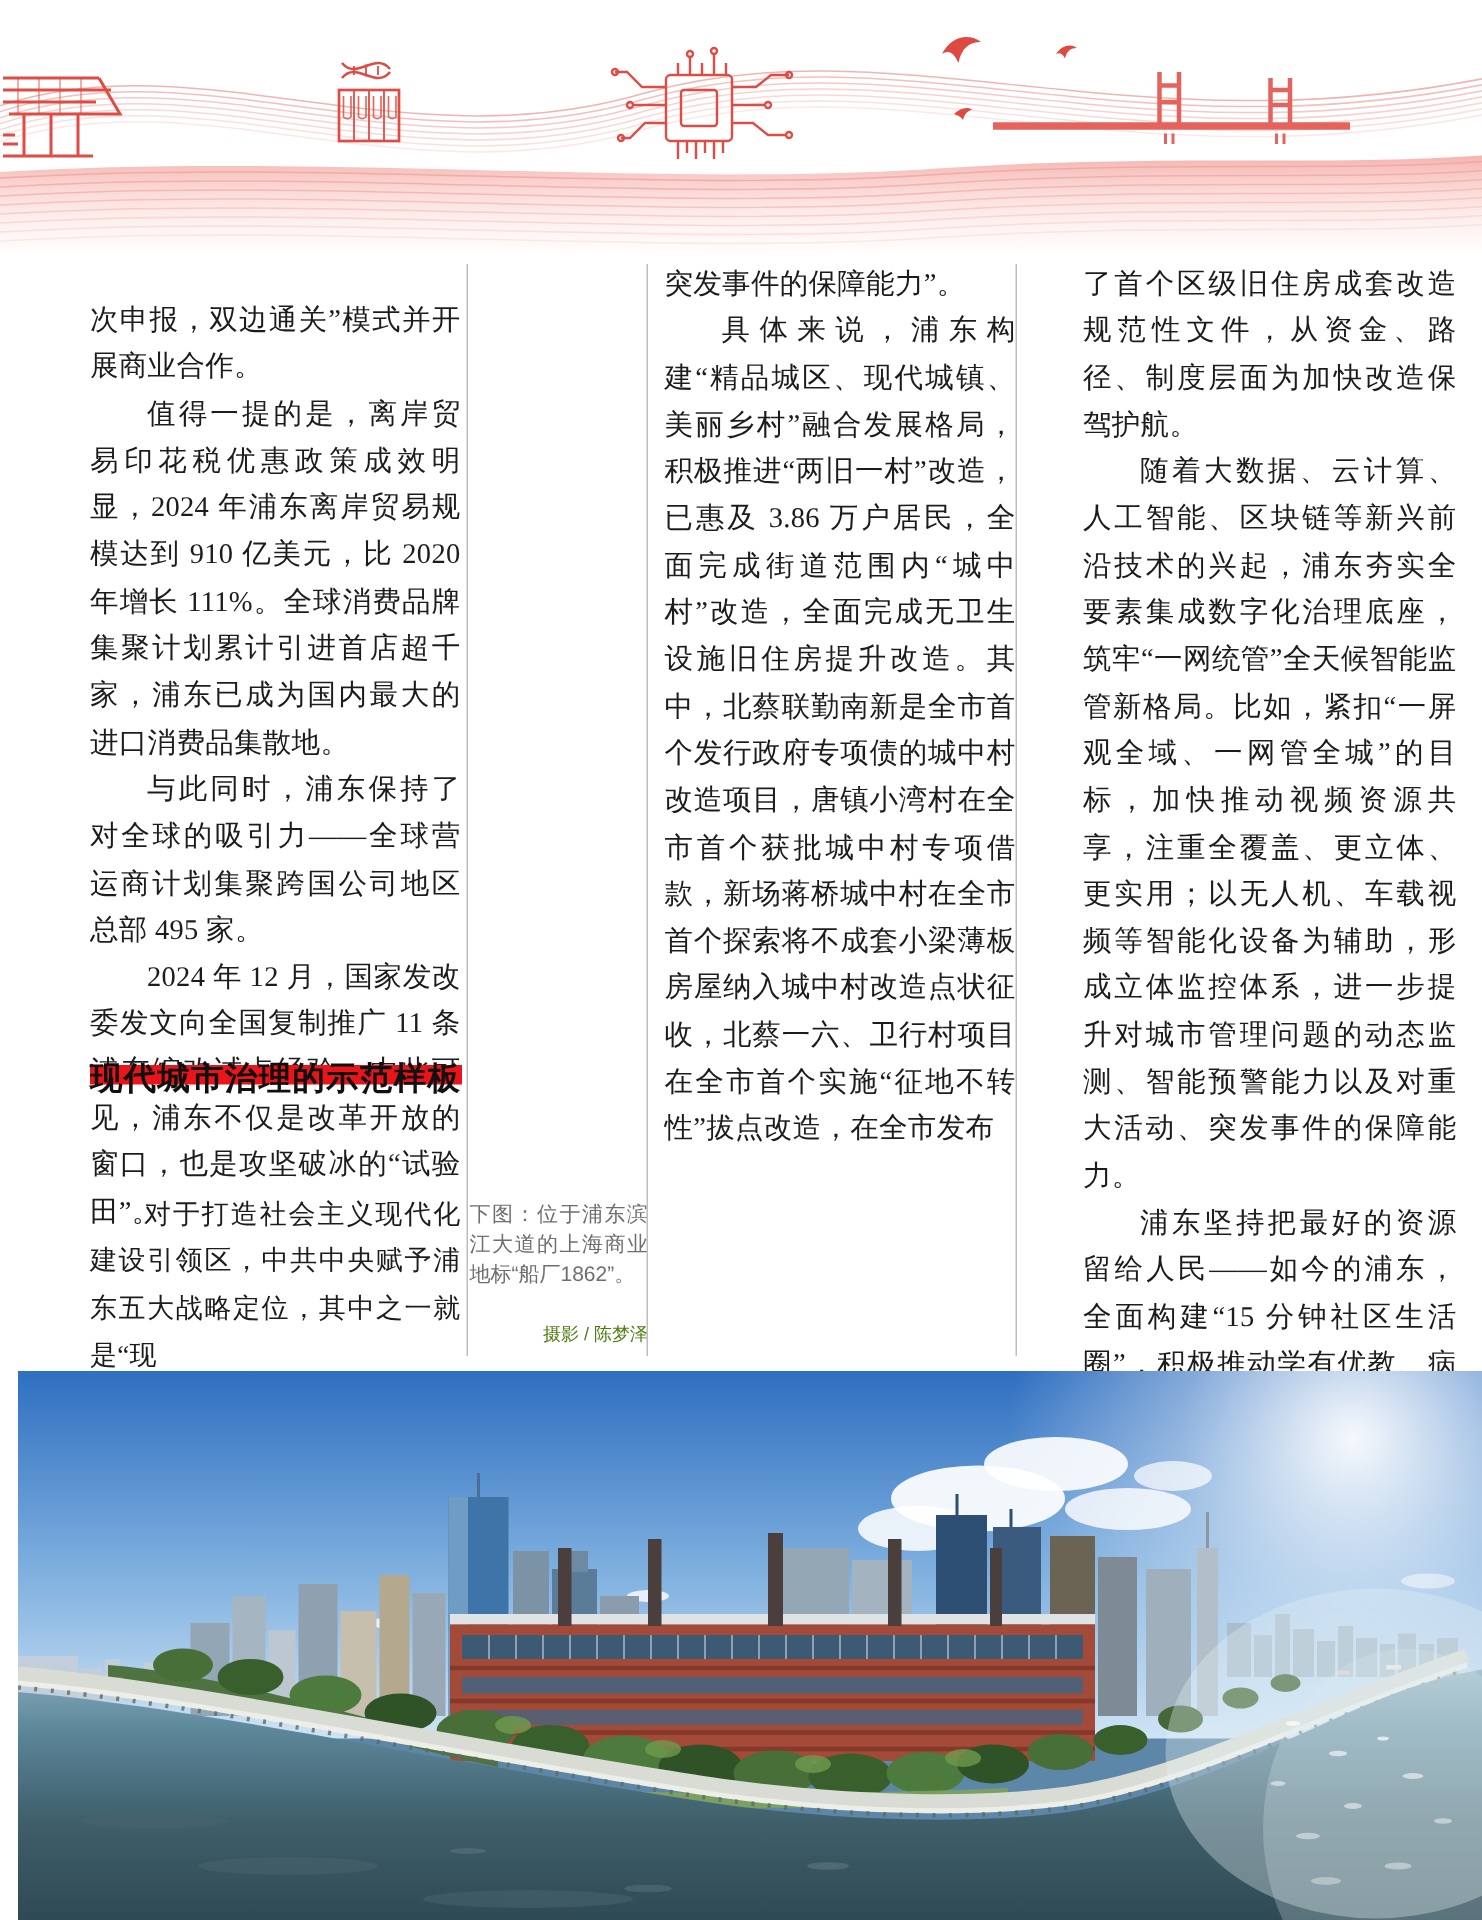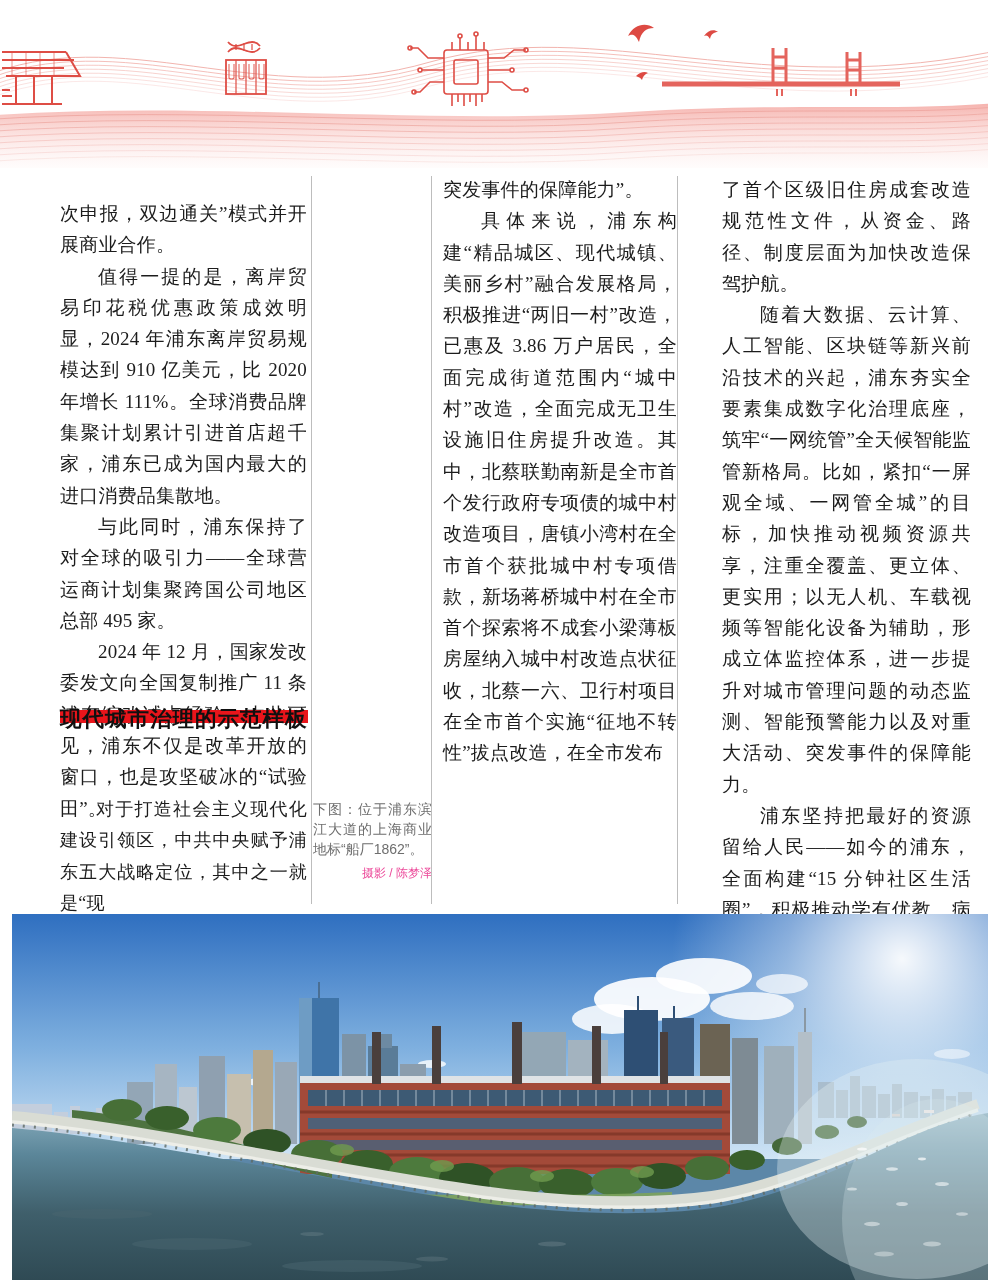--- a/index.html
+++ b/index.html
@@ -26,21 +26,21 @@
   .vrule.r2{left:431px;}
   .vrule.r3{left:677px;}
 
   .section-bar{position:absolute;left:60px;top:710px;width:248px;height:13px;background:#e9151b;}
   .section-heading{position:absolute;left:60px;top:704px;width:260px;
         font-size:21.5px;font-weight:700;letter-spacing:1px;color:#101010;}
 
   .caption{position:absolute;left:313px;top:799px;width:119px;
         font-family:"Liberation Sans","DejaVu Sans",sans-serif;
         font-size:14px;line-height:20px;color:#6e6e6e;text-align:justify;}
-  .caption .credit{margin-top:4px;font-size:12px;color:#ec4899;text-align:right;}
+  .caption .credit{margin-top:20px;font-size:12px;color:#4d7c0f;text-align:right;}
 
   .endmark{display:inline-block;width:19px;height:19px;margin-left:6px;
         background:#b5231f;color:#ffffff;font-size:14px;line-height:19px;
         text-align:center;vertical-align:-2px;border-radius:2px;
         font-family:"Liberation Sans","DejaVu Sans",sans-serif;}
 
   .photo{position:absolute;left:12px;top:914px;width:976px;height:366px;
         overflow:hidden;background:#5c87a8;}
 </style>
 </head>

